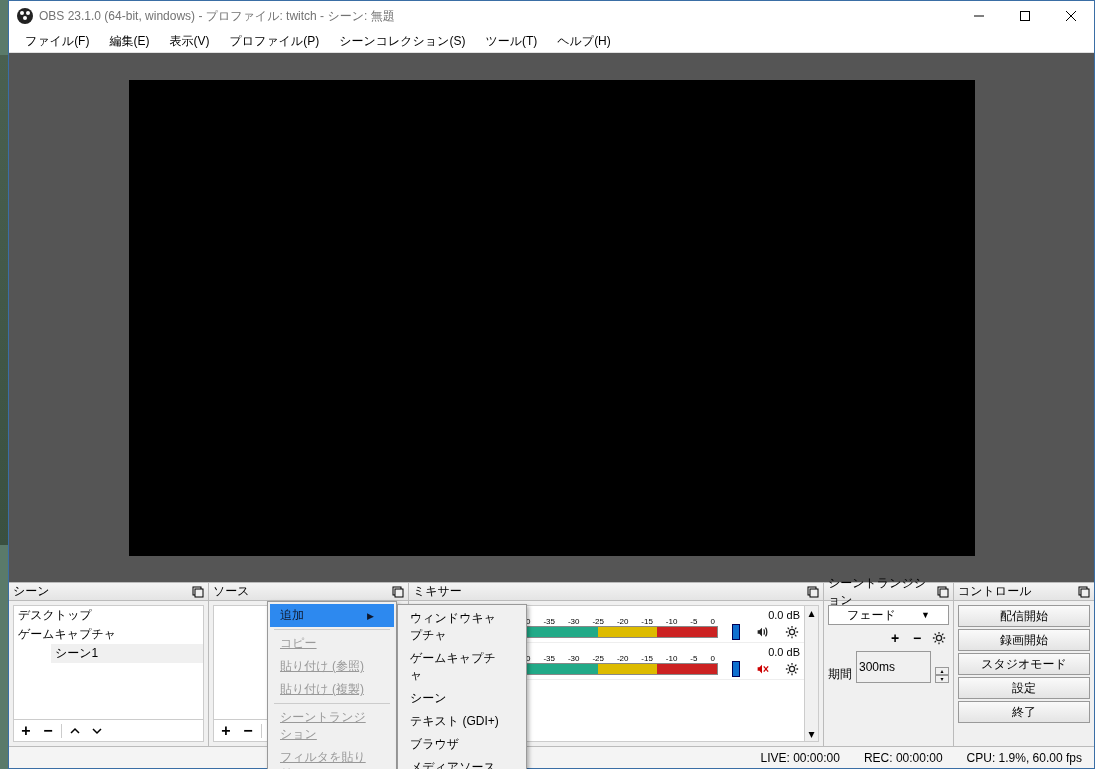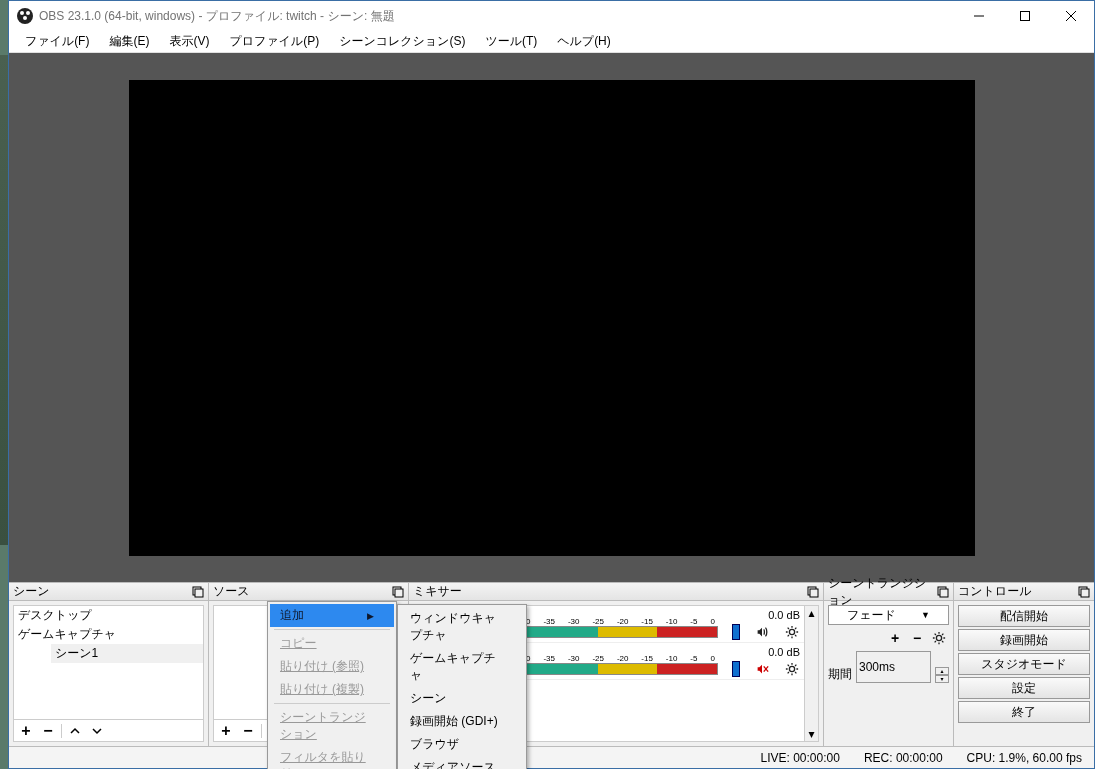--- a/index.html
+++ b/index.html
@@ -368,17 +368,17 @@
   <div class="ctx-item disabled">貼り付け (複製)</div>
   <div class="ctx-sep"></div>
   <div class="ctx-item disabled">シーントランジション</div>
   <div class="ctx-item disabled">フィルタを貼り付ける</div>
 </div>
 
 <div class="ctx-menu ctx2">
   <div class="ctx-item">ウィンドウキャプチャ</div>
   <div class="ctx-item">ゲームキャプチャ</div>
   <div class="ctx-item">シーン</div>
-  <div class="ctx-item">録画開始 (GDI+)</div>
+  <div class="ctx-item">テキスト (GDI+)</div>
   <div class="ctx-item">ブラウザ</div>
   <div class="ctx-item">メディアソース</div>
 
 </div>
 
 </body></html>

